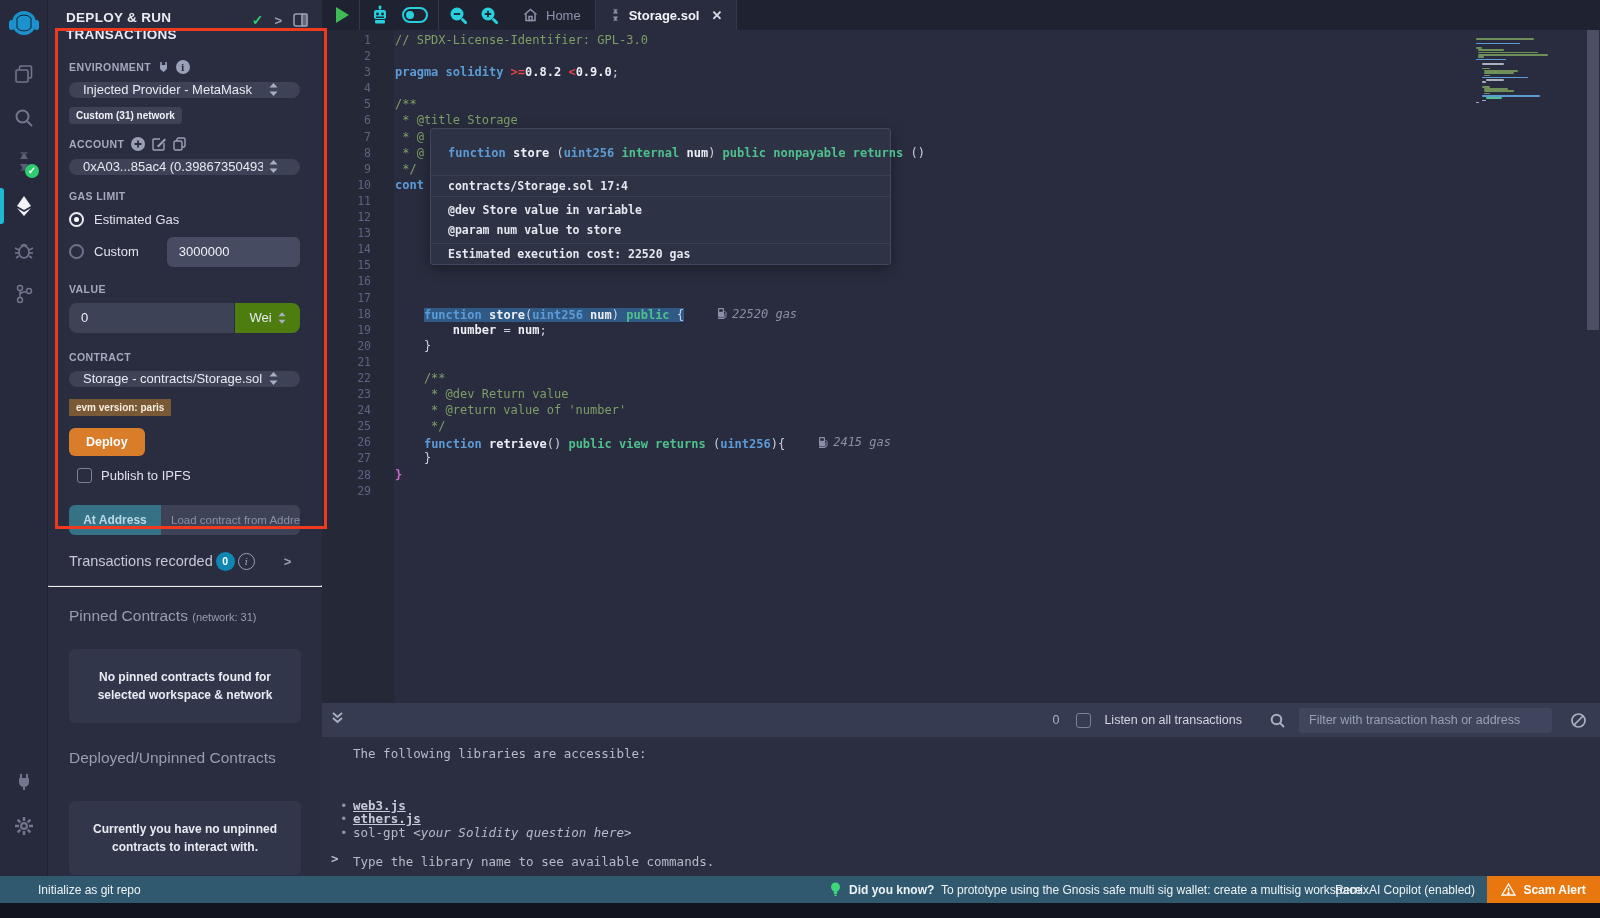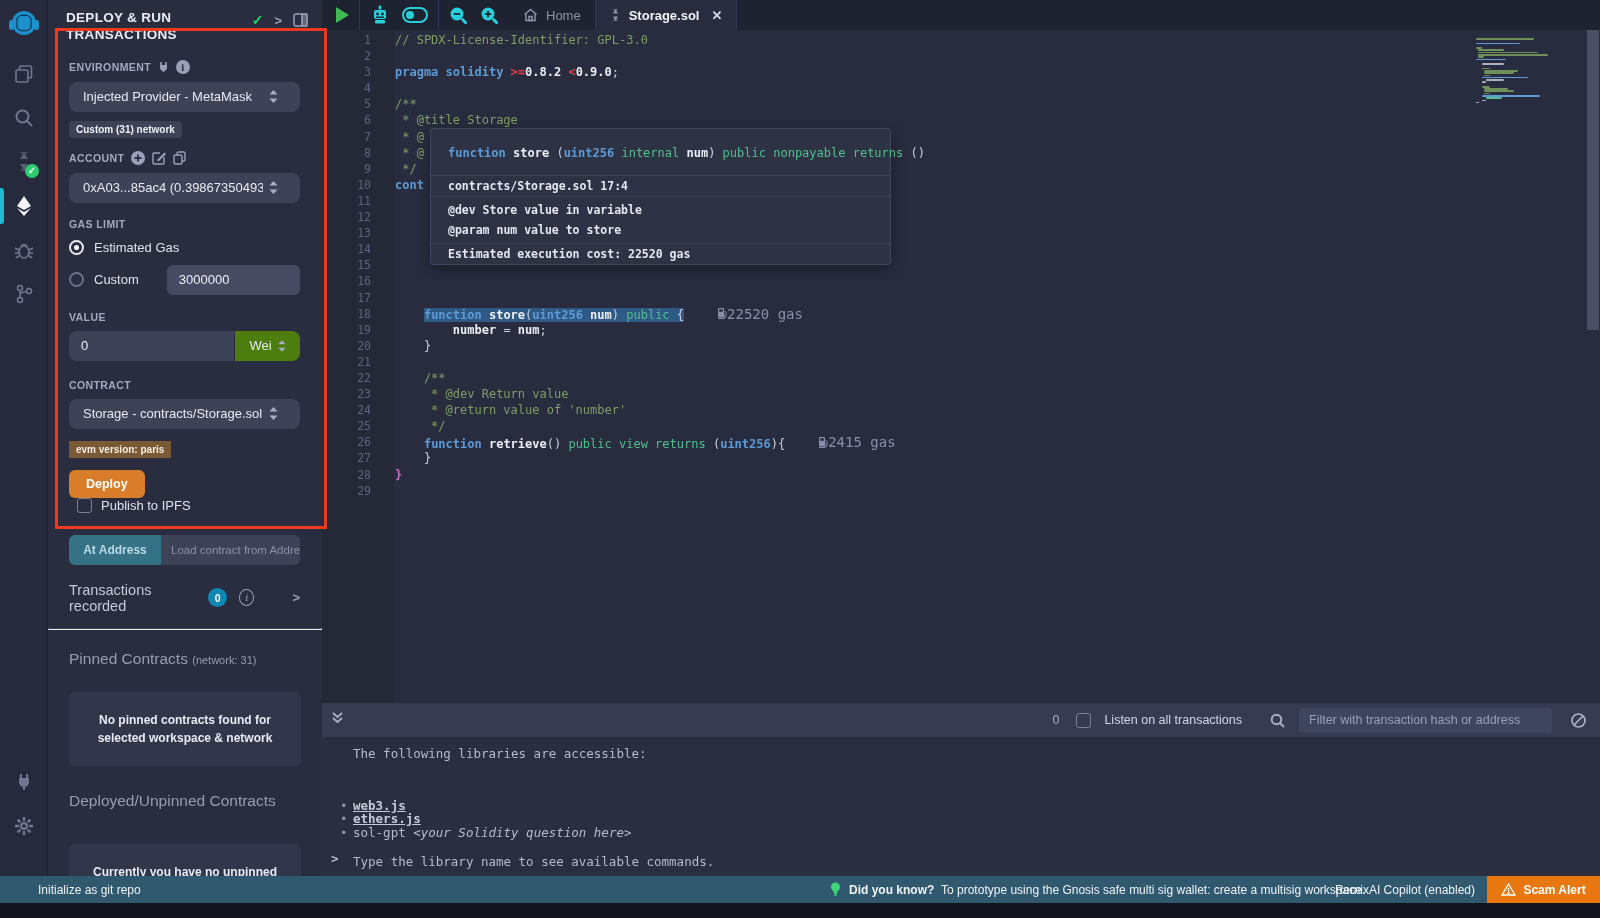--- a/index.html
+++ b/index.html
@@ -33,53 +33,53 @@
   
   #panel-header { display:flex; align-items:flex-start; padding:10px 14px 0 18px; }
   #panel-title { color:#e9ebf3; font-size:13.5px; font-weight:bold; letter-spacing:.3px; line-height:1.25;
       text-transform:uppercase; width:170px; }
   .hdr-icons { display:flex; align-items:center; gap:11px; margin-left:auto; margin-top:2px; }
   .check-green { color:#2ecc71; font-size:14px; font-weight:bold; }
   .hdr-chev { color:#9aa0b8; font-size:13px; font-weight:bold; }
 
   #deploy-body { padding:16px 22px 0 21px; }
   .fld-label { color:#a6a8bf; font-size:10.5px; font-weight:bold; letter-spacing:.4px; display:flex; align-items:center; gap:7px; }
-  .sel { background:#3d4257; border-radius:8px; height:30px; display:flex; align-items:center;
+  .sel { background:#3d4257; border-radius:8px; height:16px; display:flex; align-items:center;
       padding:0 22px 0 14px; color:#e8eaf2; font-size:13px; margin-top:8px; }
   .sel .grow { flex:1 1 auto; white-space:nowrap; overflow:hidden; }
   .updown { margin-left:6px; flex:0 0 auto; }
   .net-badge { display:inline-block; background:#3d4257; color:#f0f1f6; font-size:10px; font-weight:bold;
       border-radius:4px; padding:3px 7px; margin-top:9px; }
   .radio-row { display:flex; align-items:center; gap:10px; margin-top:10px; color:#dfe2ec; font-size:13px; }
   .radio { width:15px; height:15px; border-radius:50%; border:2px solid #6a7188; flex:0 0 auto; }
   .radio.on { border-color:#e8eaf2; background:#2a2d3f; position:relative; }
   .radio.on::after { content:""; position:absolute; left:3px; top:3px; width:5px; height:5px; border-radius:50%; background:#fff; }
   .gas-input { background:#464b61; border-radius:6px; height:30px; width:140px; color:#eef0f6; font-size:13px;
       display:flex; align-items:center; padding:0 12px; margin-left:18px; }
   .value-row { display:flex; margin-top:8px; height:30px; }
   .value-input { background:#3d4257; border-radius:8px 0 0 8px; flex:1; display:flex; align-items:center;
       padding:0 12px; color:#eef0f6; font-size:13px; }
   .value-unit { background:#4d7c0f; border-radius:0 8px 8px 0; width:66px; display:flex; align-items:center;
       justify-content:center; gap:6px; color:#e8eaf2; font-size:13px; border-left:1px solid #2a2d3f; }
   .evm-badge { display:inline-block; background:#7a5a36; color:#f7ede0; font-size:10px; font-weight:bold;
       border-radius:0; padding:3px 7px; margin-top:12px; }
   .deploy-btn { display:inline-block; background:#d97d2b; color:#fff; font-size:12.5px; font-weight:bold;
       border:none; border-radius:6px; padding:7px 17px; margin-top:12px; cursor:pointer; }
-  .chk-row { display:flex; align-items:center; gap:9px; color:#dfe2ec; font-size:13px;padding-left:8px; }
+  .chk-row { display:flex; align-items:center; gap:9px; margin-top:12px; color:#dfe2ec; font-size:13px;padding-left:8px; }
   .chk { width:15px; height:15px; border:1px solid #7a8098; border-radius:3px; background:transparent; }
   .ataddr-row { display:flex; margin-top:22px; height:30px; }
   .ataddr-btn { background:#357286; color:#b9d8e4; font-weight:bold; font-size:12px; border:none;
       border-radius:6px 0 0 6px; width:92px; }
   .ataddr-input { background:#3d4257; border-radius:0 6px 6px 0; flex:1; display:flex; align-items:center;
       padding:0 10px; color:#8a90a8; font-size:11.5px; white-space:nowrap; overflow:hidden; }
 
   #annotation-box { position:absolute; left:55px; top:28px; width:272px; height:501px;
       border:3px solid #f03a20; z-index:9; pointer-events:none; }
 
-  .tx-row { display:flex; align-items:center; gap:12px; padding:17px 22px 14px 21px; }
+  .tx-row { display:flex; align-items:center; gap:3px; padding:17px 22px 14px 21px; }
   .tx-label { color:#c6c8d6; font-size:14.5px; }
   .count-badge { background:#1086b3; color:#fff; font-size:10.5px; font-weight:bold; min-width:19px; height:19px;
       border-radius:50%; display:flex; align-items:center; justify-content:center; }
   .info-circle { width:17px; height:17px; border-radius:50%; border:1px solid #9aa0b8; color:#9aa0b8;
       font-size:10px; display:flex; align-items:center; justify-content:center; font-style:italic; font-family:"DejaVu Serif", serif; }
   .tx-chev { margin-left:26px; color:#9aa0b8; font-size:13px; font-weight:bold; }
   .divider { border-top:1px solid #3a3f55; margin:0; }
   .sec-title { color:#9a9cb2; font-size:15.5px; padding:20px 22px 0 21px; }
   .sec-title .small { font-size:11px; }
   .alert-box { background:#31364b; border-radius:6px; margin:18px 21px 0 21px; padding:19px 14px;
@@ -95,25 +95,25 @@
   .tab.active { background:#282c3e; color:#f2f3f8; font-weight:bold; border-left:1px solid #333850; border-right:1px solid #333850; }
   .tab .close { color:#d6d9e4; font-size:13px; margin-left:4px; }
 
   
   #gutter { position:absolute; left:0; top:2px; width:66px; text-align:right; padding-right:17px;
       color:#5d6483; font-size:11.5px; }
   #gutter div { height:16.1px; line-height:16.1px; }
   #gutterbg { position:absolute; left:0; top:0; width:72px; height:100%; background:#242837; }
   #code { position:absolute; left:73px; top:2px; right:160px; font-size:12px; color:#ccd1e3; }
   .code-row { height:16.1px; line-height:16.1px; white-space:pre; }
-  .tk-c { color:#7e9e64; } .tk-k { color:#5d9bd6; font-weight:bold; } .tk-m { color:#4fc08d; font-weight:normal; }
+  .tk-c { color:#7e9e64; } .tk-k { color:#5d9bd6; font-weight:bold; } .tk-m { color:#4fc08d; font-weight:bold; }
   .tk-o { color:#e64545; font-weight:bold; } .tk-w { color:#eceef6; font-weight:bold; }
   .tk-p { color:#ccd1e3; } .tk-f { color:#eceef6; font-weight:bold; } .tk-pk { color:#d16dca; font-weight:bold; }
   .sel-hl { background:#2f5a86; }
-  .gas-pill { display:inline-flex; align-items:center; margin-left:34px; color:#8a90a8; font-size:14px; }
+  .gas-pill { display:inline-flex; align-items:center; gap:5px; margin-left:34px; color:#8a90a8; font-size:12px;font-style:italic; }
 
   #tooltip { position:absolute; left:108px; top:98px; width:461px; background:#2d3244;
       border:1px solid #42475f; border-radius:3px; z-index:4; box-shadow:0 4px 14px rgba(0,0,0,.35); }
   .tt-sec { padding:3px 17px; border-top:1px solid #3a3f58; font-size:11.5px; color:#e4e7f0; font-weight:bold; }
   .tt-sec:first-child { border-top:none; padding:17px 17px 15px; font-size:12px; font-weight:normal; white-space:pre; }
   .tt-doc div { line-height:1.75; }
 
   #minimap { position:absolute; right:17px; top:0; width:135px; padding:8px 0 0 28px; }
   .mm-line { height:1.6px; margin-bottom:0.7px; border-radius:1px; }
   #scrollbar { position:absolute; right:0; top:0; width:14px; height:100%; }

